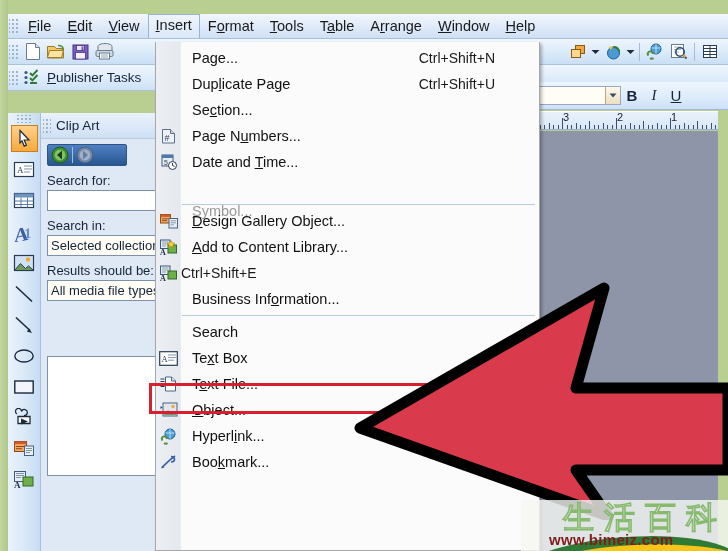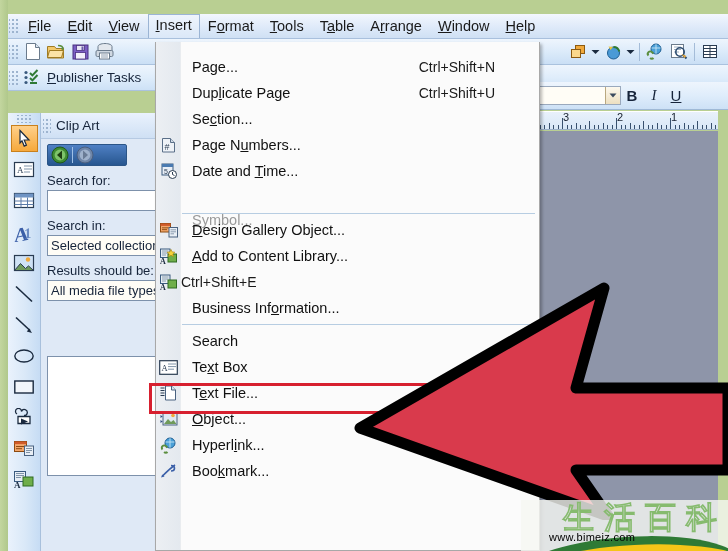--- a/index.html
+++ b/index.html
@@ -204,21 +204,21 @@
     background: #fbfbfb;
     border: 1px solid #a8a8a8;
     border-top: none;
     box-shadow: 2px 2px 3px rgba(0,0,0,0.28);
   }
   .dd-gutter {
     position: absolute; left: 0; top: 0; width: 25px; height: 100%;
     background: linear-gradient(to right,#eceff3,#e4e9ef);
     border-right: 1px solid #e9ecef;
   }
-  .dd-list { position: relative; z-index: 2; padding-top: 12px; }
+  .dd-list { position: relative; z-index: 2; padding-top: 3px; }
   .dd-item {
     position: relative; height: 26px; display: flex; align-items: center;
   }
   .dd-ico {
     width: 25px; height: 26px; display: flex; align-items: center; justify-content: center;
     flex: 0 0 auto;
   }
   .dd-text {
     font-size: 14.5px; color: #111; margin-left: 11px; white-space: nowrap;
     flex: 1 1 auto;
@@ -255,21 +255,21 @@
     position: absolute; left: 6px; top: 1px; width: 200px;
     font-family: "DejaVu Sans", sans-serif;
     font-size: 31px; letter-spacing: 10px; line-height: 32px;
     color: transparent;
     -webkit-text-stroke: 1.6px #86bb6e;
     white-space: nowrap;
     text-align: right;
   }
   .wm-url {
     position: absolute; left: 28px; top: 31px;
-    font-size: 11px; font-weight: normal; color: #000000;
+    font-size: 15px; font-weight: bold; color: #7f1d1d;
     letter-spacing: 0.3px;
   }
   .wm-swoosh1 {
     position: absolute; left: -10px; top: 37px; width: 230px; height: 34px;
     background: #2f7a35; border-radius: 50% 50% 0 0 / 100% 100% 0 0;
     transform: rotate(-4deg);
   }
   .wm-swoosh2 {
     position: absolute; left: -6px; top: 45px; width: 240px; height: 30px;
     background: #f5c518; border-radius: 50% 50% 0 0 / 100% 100% 0 0;

